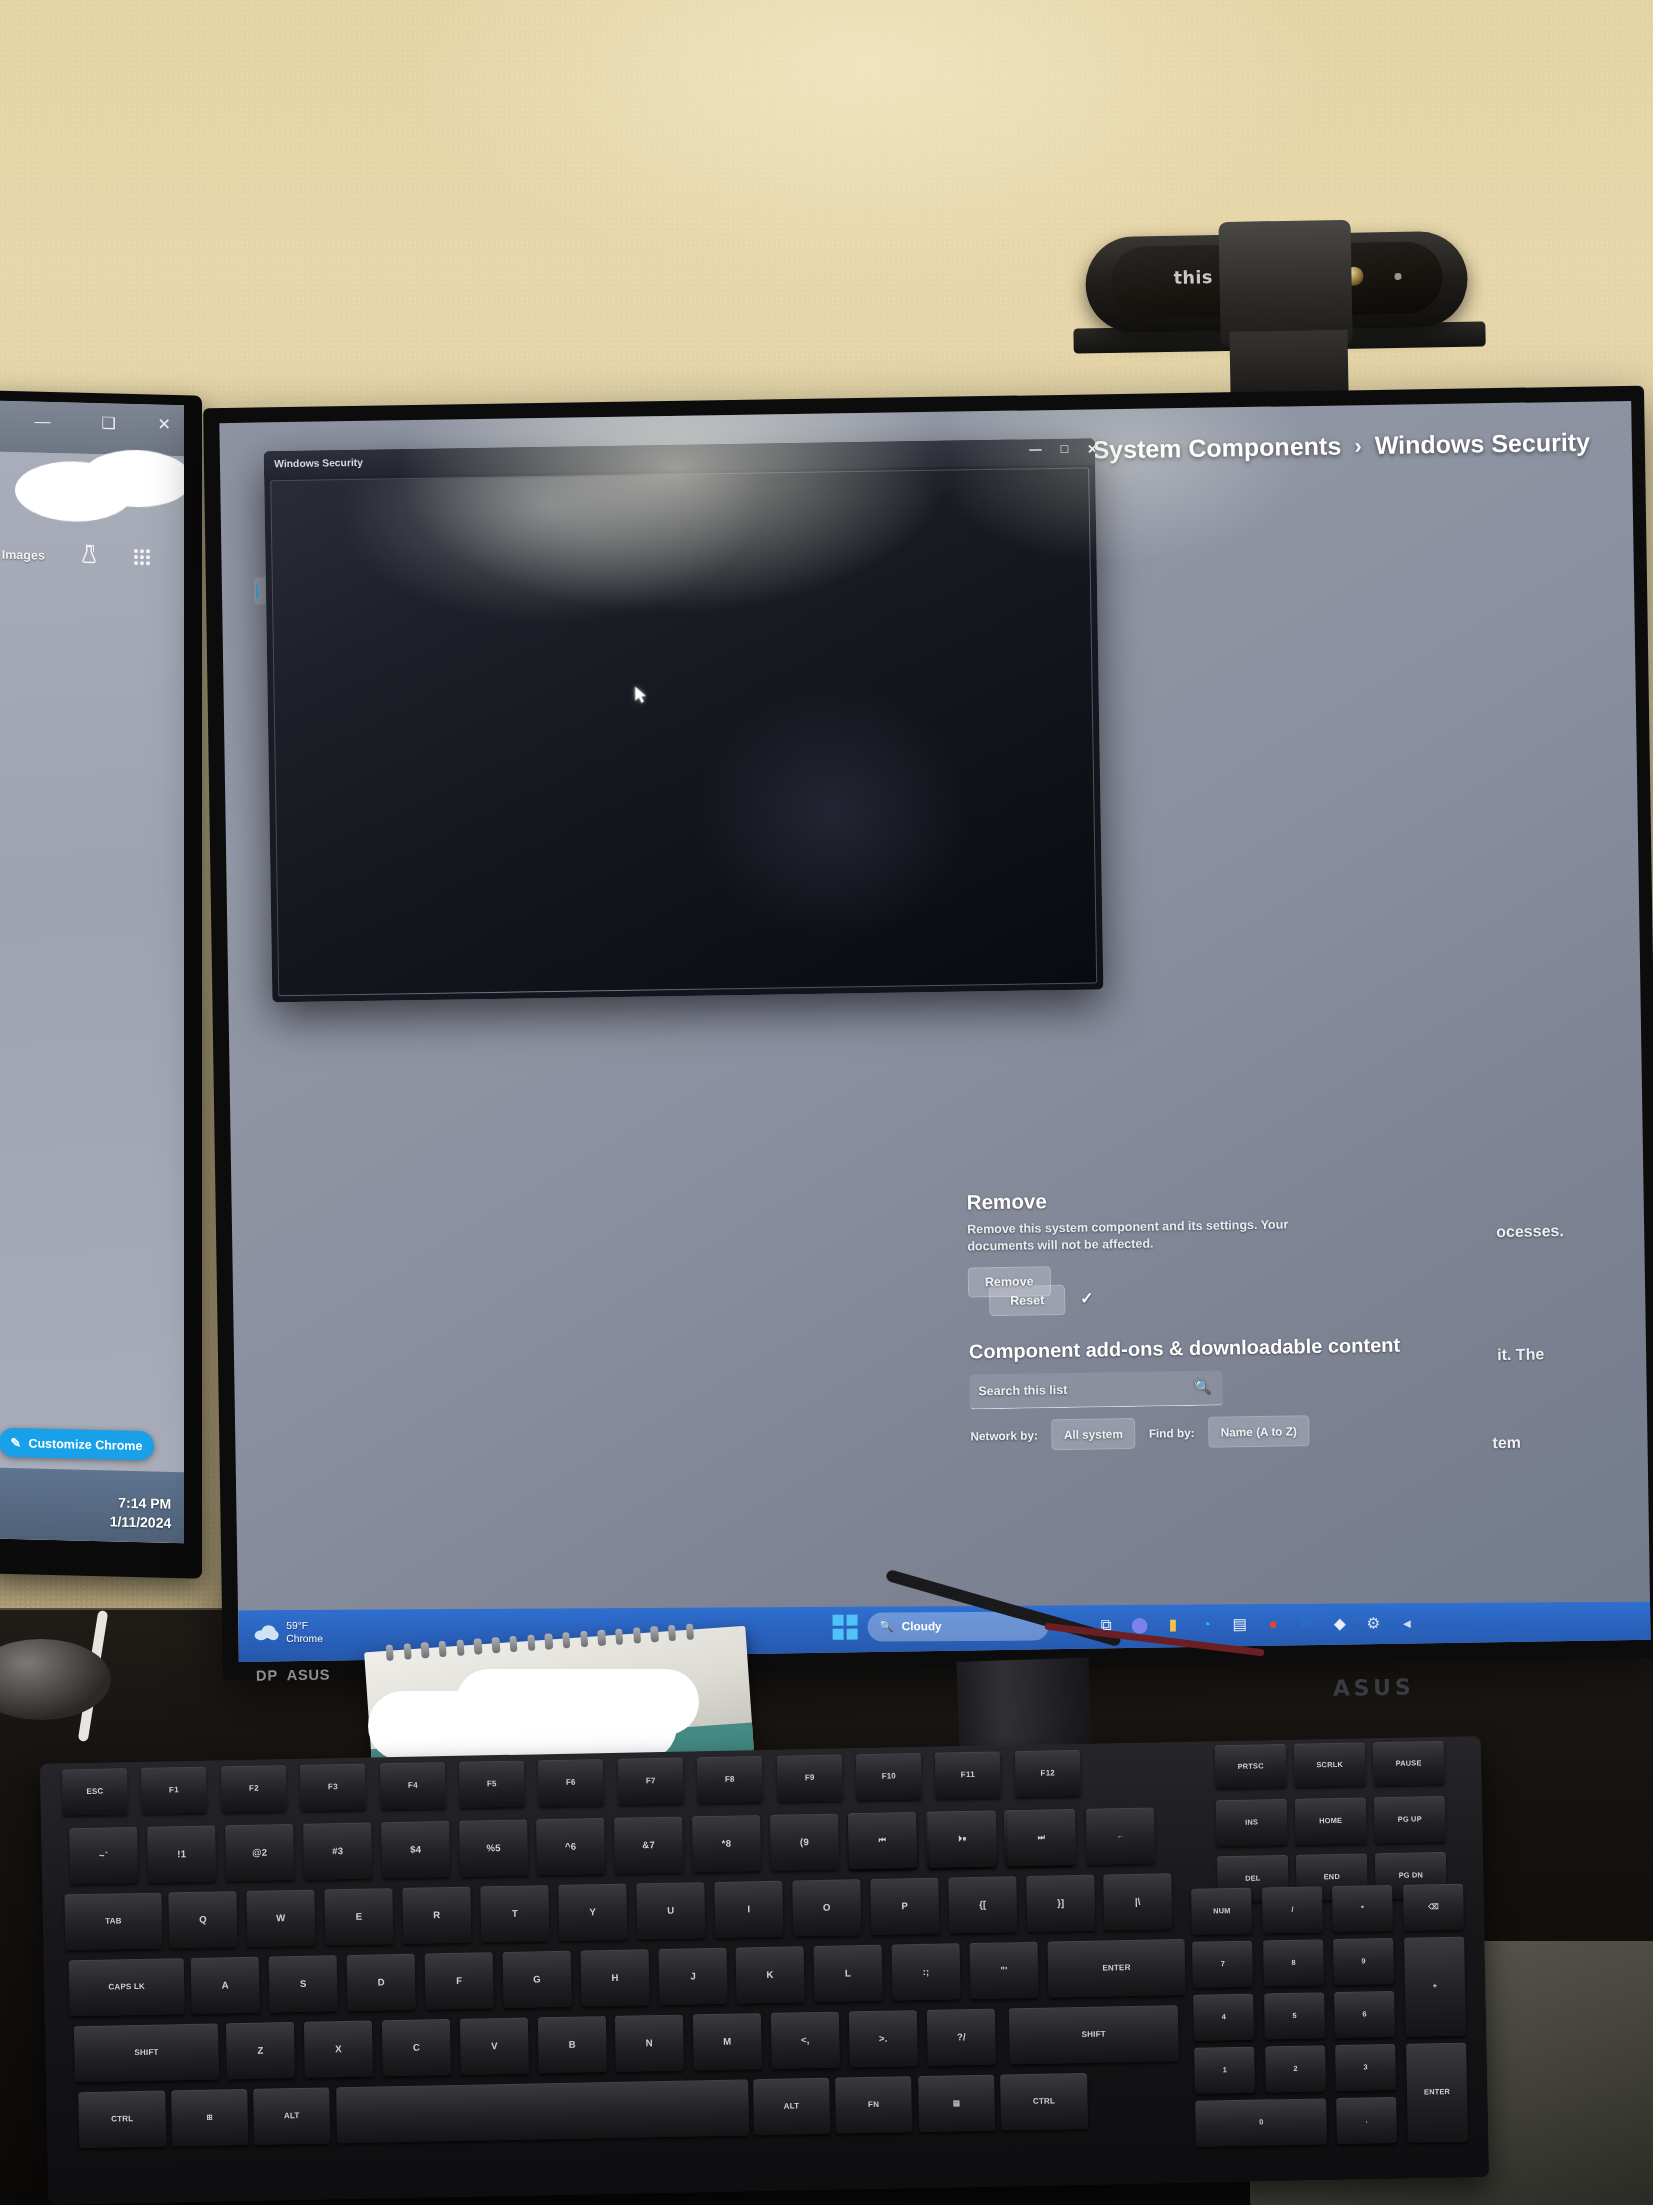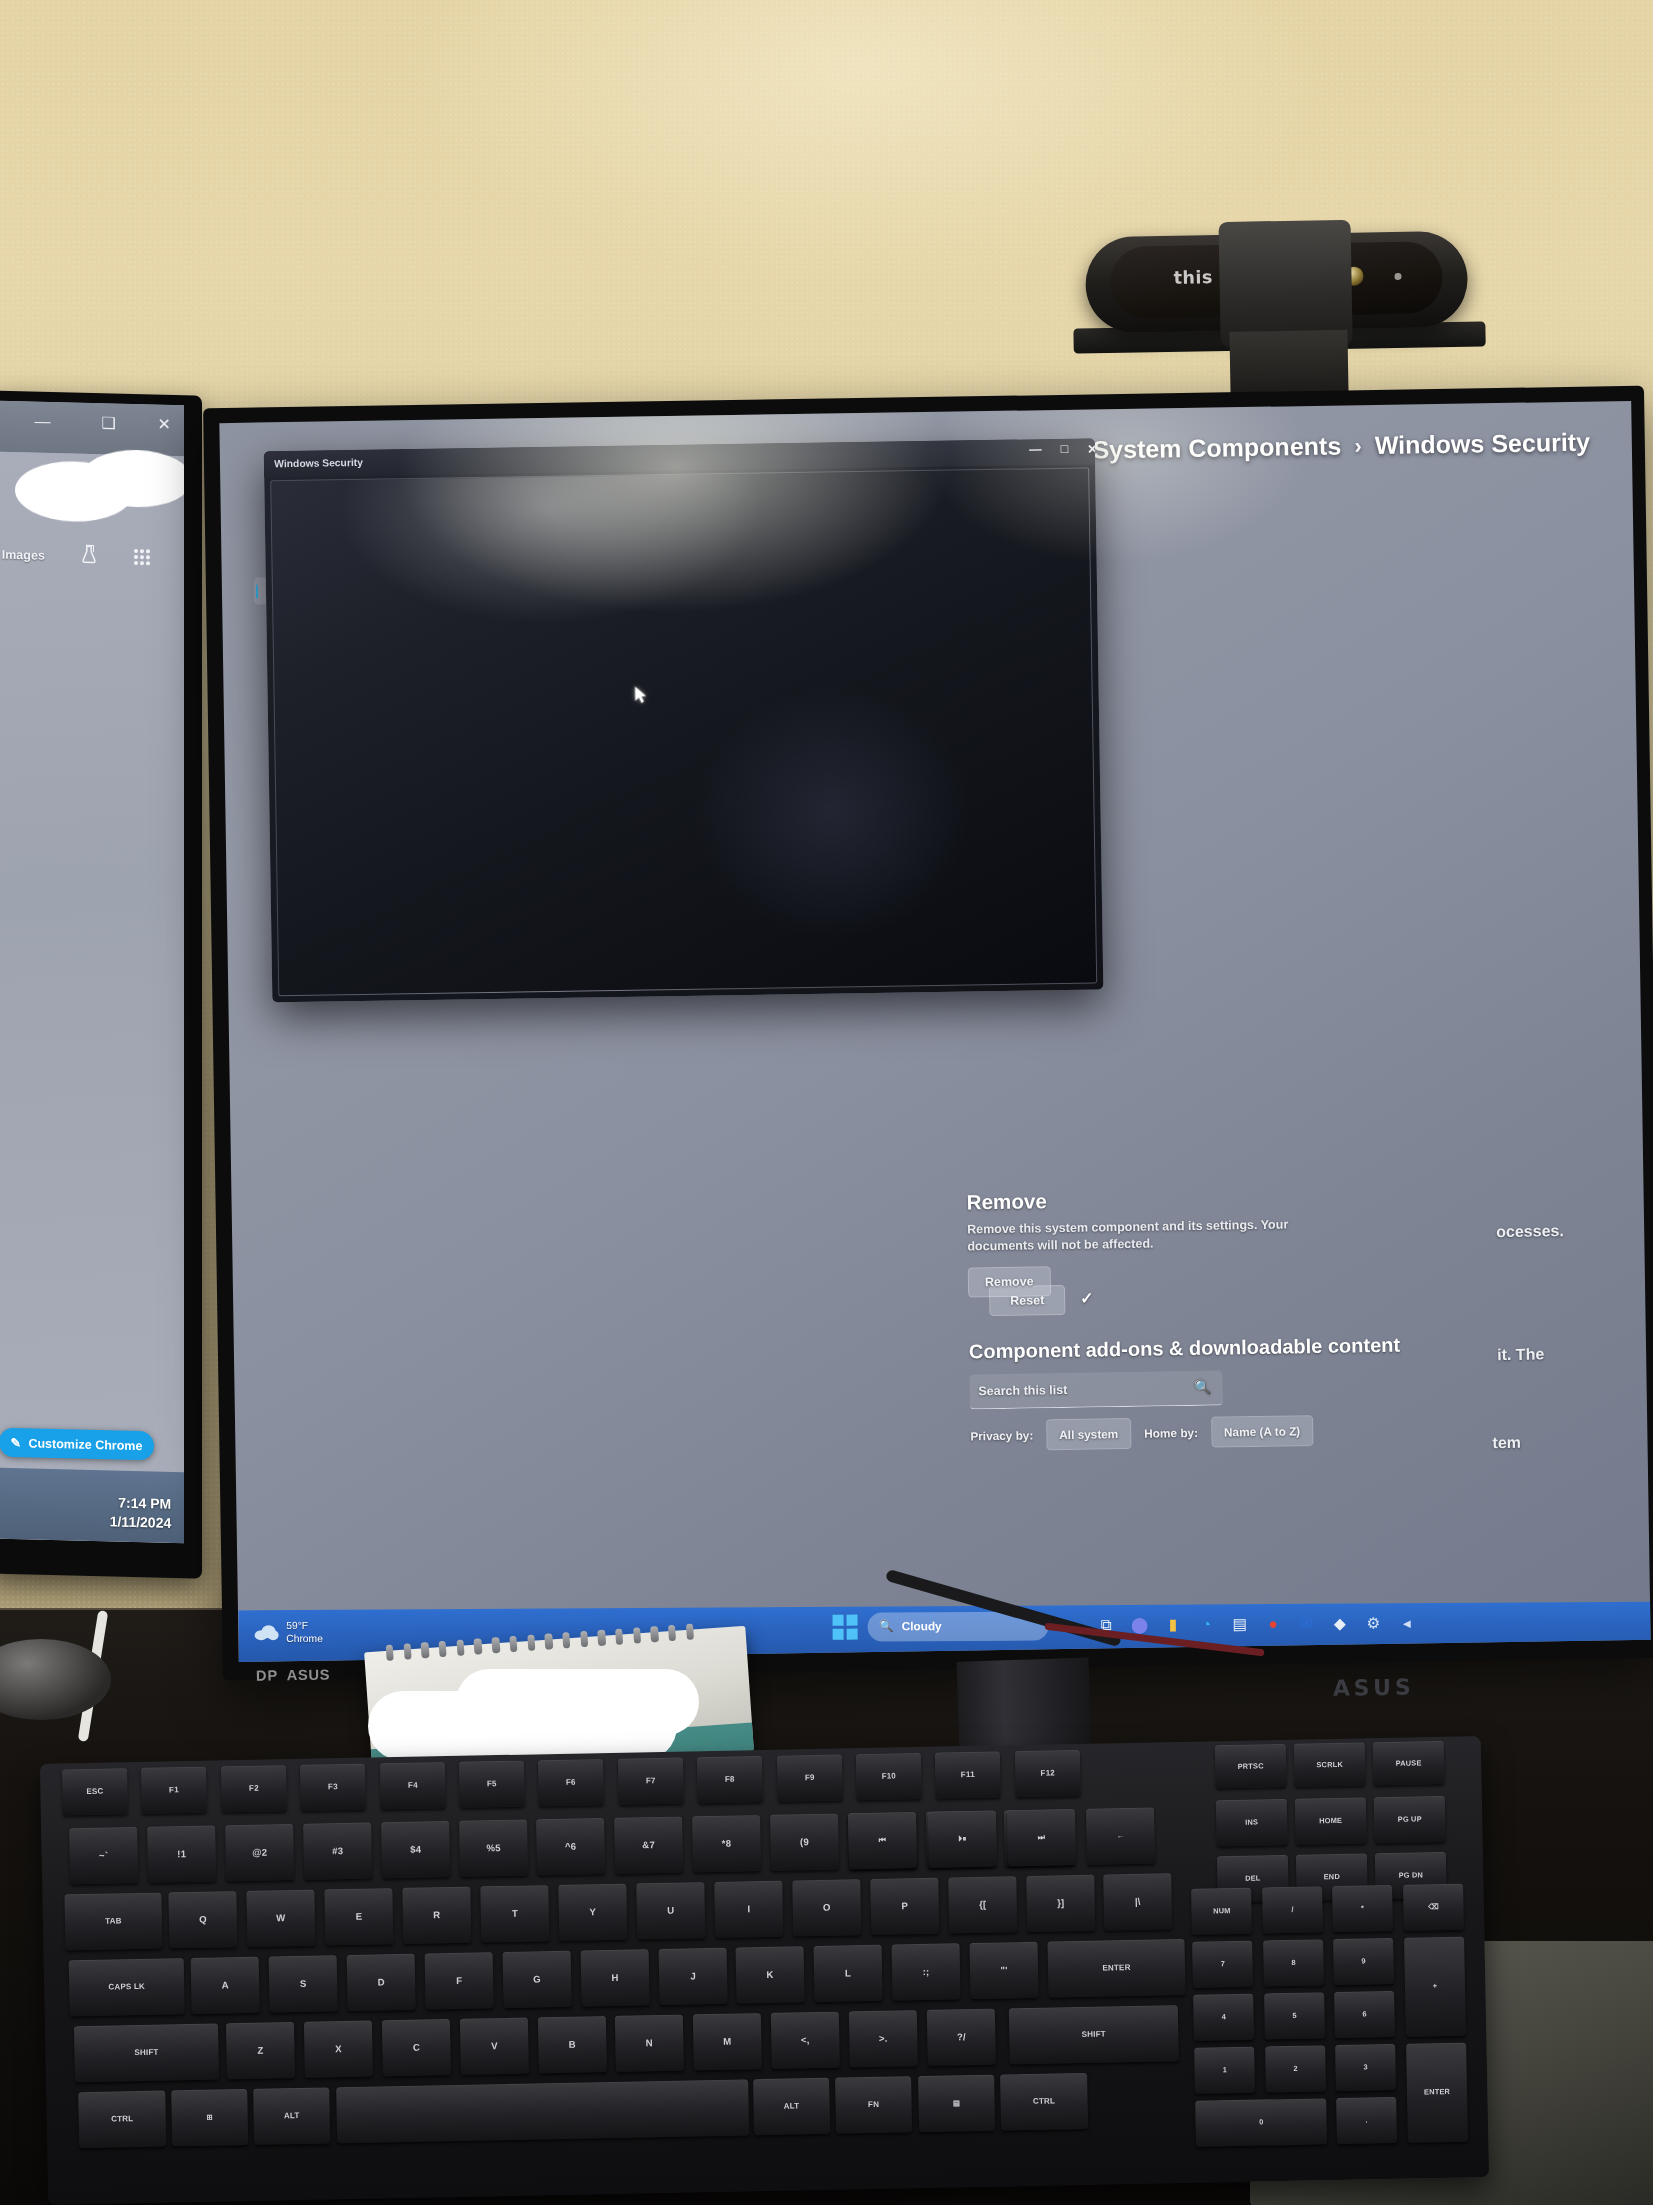--- a/index.html
+++ b/index.html
@@ -375,25 +375,25 @@
           <div class="btn">
             <span>Remove</span>
           </div>
 
           <h2 class="sec-h2">Component add-ons &amp; downloadable content</h2>
           <div class="list-search">
             <span>Search this list</span>
             <span class="mag">🔍</span>
           </div>
           <div class="filters">
-            <span>Privacy by:</span>
+            <span>Network by:</span>
             <span class="pill">
               <span>All system</span>
             </span>
-            <span>Home by:</span>
+            <span>Find by:</span>
             <span class="pill">
               <span>Name (A to Z)</span>
             </span>
           </div>
         </div>
       </div>
 
       <div class="darkwin">
         <div class="dw-title">
           <span>Windows Security</span>

